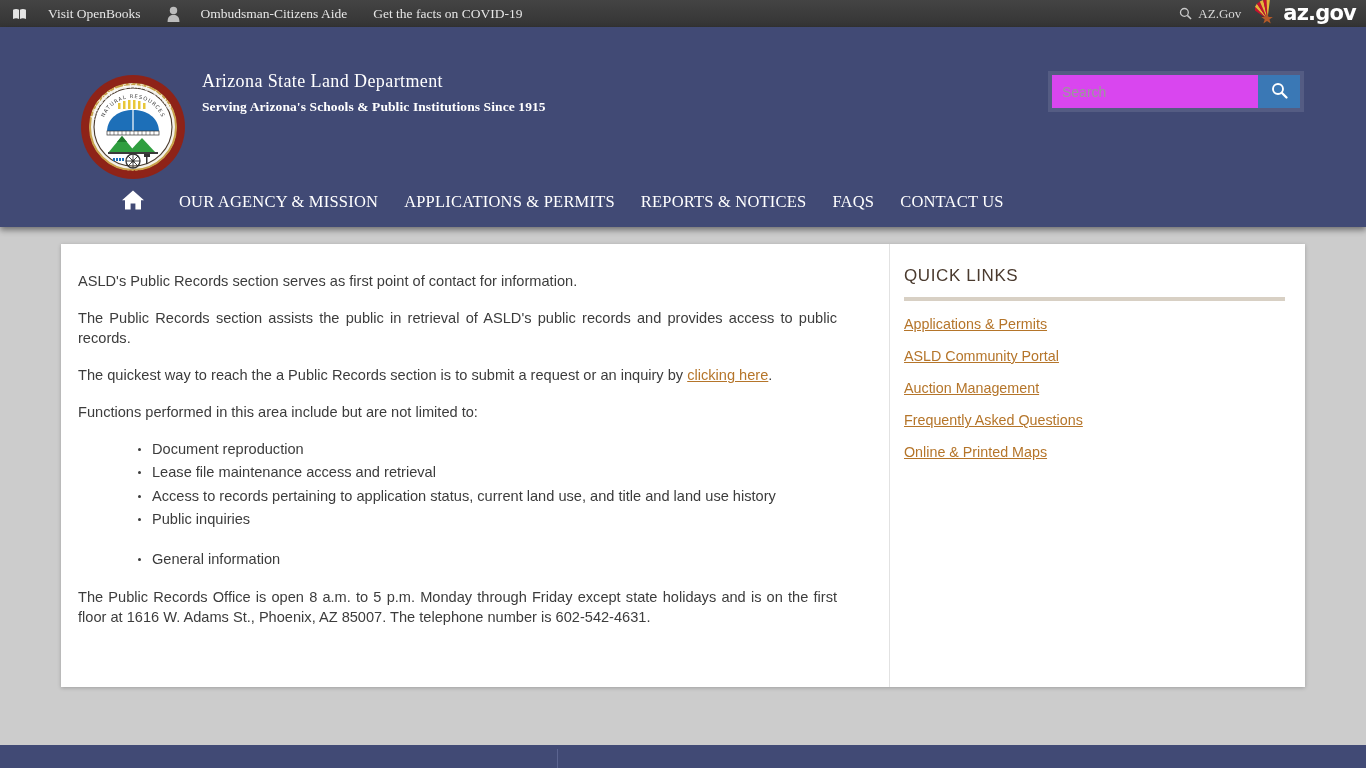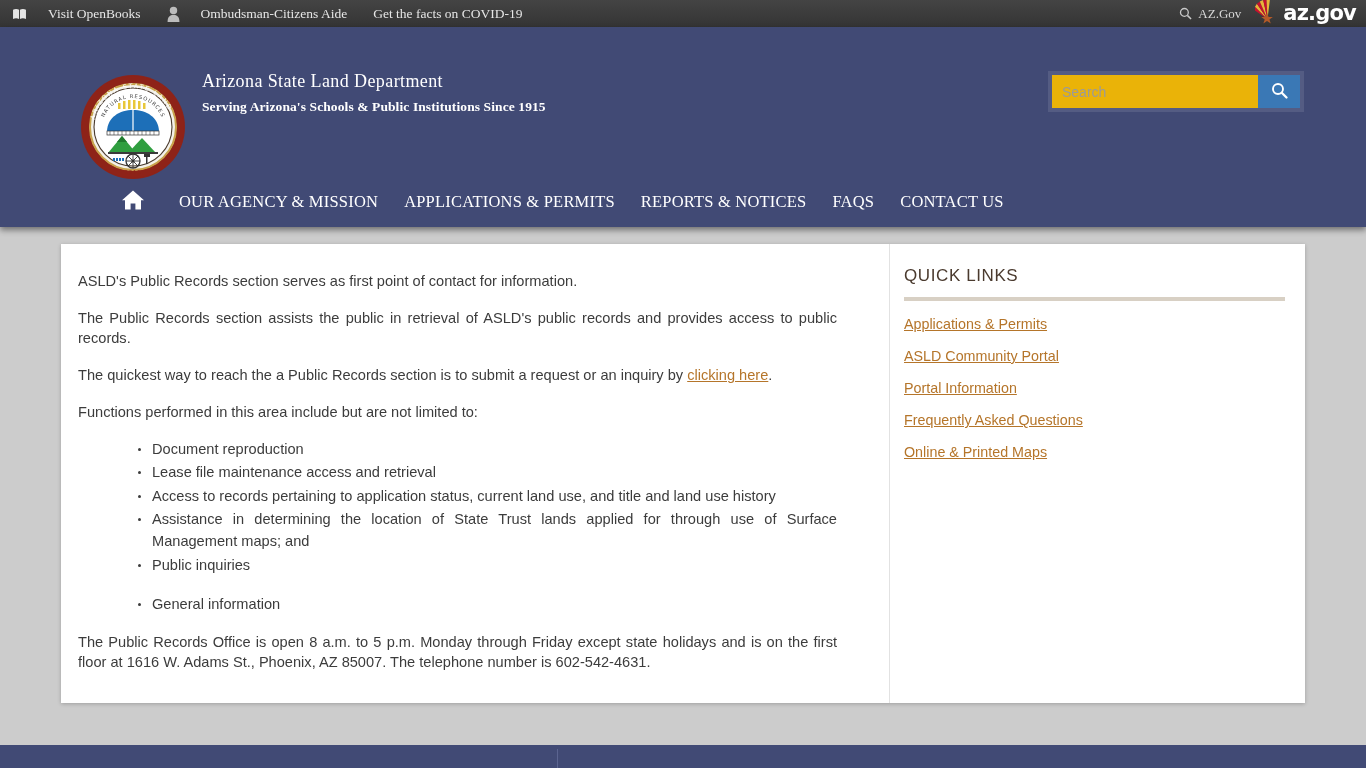--- a/index.html
+++ b/index.html
@@ -104,21 +104,21 @@
     right: 66px; top: 48px;
     display: flex;
     width: 248px;
     height: 33px;
     box-shadow: 0 0 0 4px rgba(255,255,255,0.10);
   }
   .search-input {
     flex: 1;
     border: none;
     outline: none;
-    background: #eab308;
+    background: #d946ef;
     padding: 0 10px;
     font-family: "Liberation Sans", sans-serif;
     font-size: 14px;
     color: #333;
   }
   .search-input::placeholder { color: #9a9a9a; }
   .search-btn {
     width: 42px;
     background: #3a78b5;
     border: none;
@@ -429,34 +429,33 @@
     <div class="content">
       <p>ASLD's Public Records section serves as first point of contact for information.</p>
       <p>The Public Records section assists the public in retrieval of ASLD's public records and provides access to public records.</p>
       <p><span>The quickest way to reach the a Public Records section is to submit a request or an inquiry by </span><a class="inline-link" href="#">clicking here</a><span>.</span></p>
       <p>Functions performed in this area include but are not limited to:</p>
 
       <ul>
         <li>Document reproduction</li>
         <li>Lease file maintenance access and retrieval</li>
         <li>Access to records pertaining to application status, current land use, and title and land use history</li>
-        <li>Assistance in determining the location of State Trust lands applied for through use of Surface Management maps; and</li>
         <li>Public inquiries</li>
         <li class="spaced">General information</li>
       </ul>
 
       <p class="lastpara">The Public Records Office is open 8 a.m. to 5 p.m. Monday through Friday except state holidays and is on the first floor at 1616 W. Adams St., Phoenix, AZ 85007. The telephone number is 602-542-4631.</p>
     </div>
 
     <aside class="sidebar">
       <h2 class="sidebar-title">QUICK LINKS</h2>
       <div class="sidebar-rule"></div>
       <a class="ql" href="#">Applications &amp; Permits</a>
       <a class="ql" href="#">ASLD Community Portal</a>
-      <a class="ql" href="#">Portal Information</a>
+      <a class="ql" href="#">Auction Management</a>
       <a class="ql" href="#">Frequently Asked Questions</a>
       <a class="ql" href="#">Online &amp; Printed Maps</a>
     </aside>
 
   </div>
 
   <div class="footer">
     <div class="footer-divider"></div>
   </div>
 </div>

